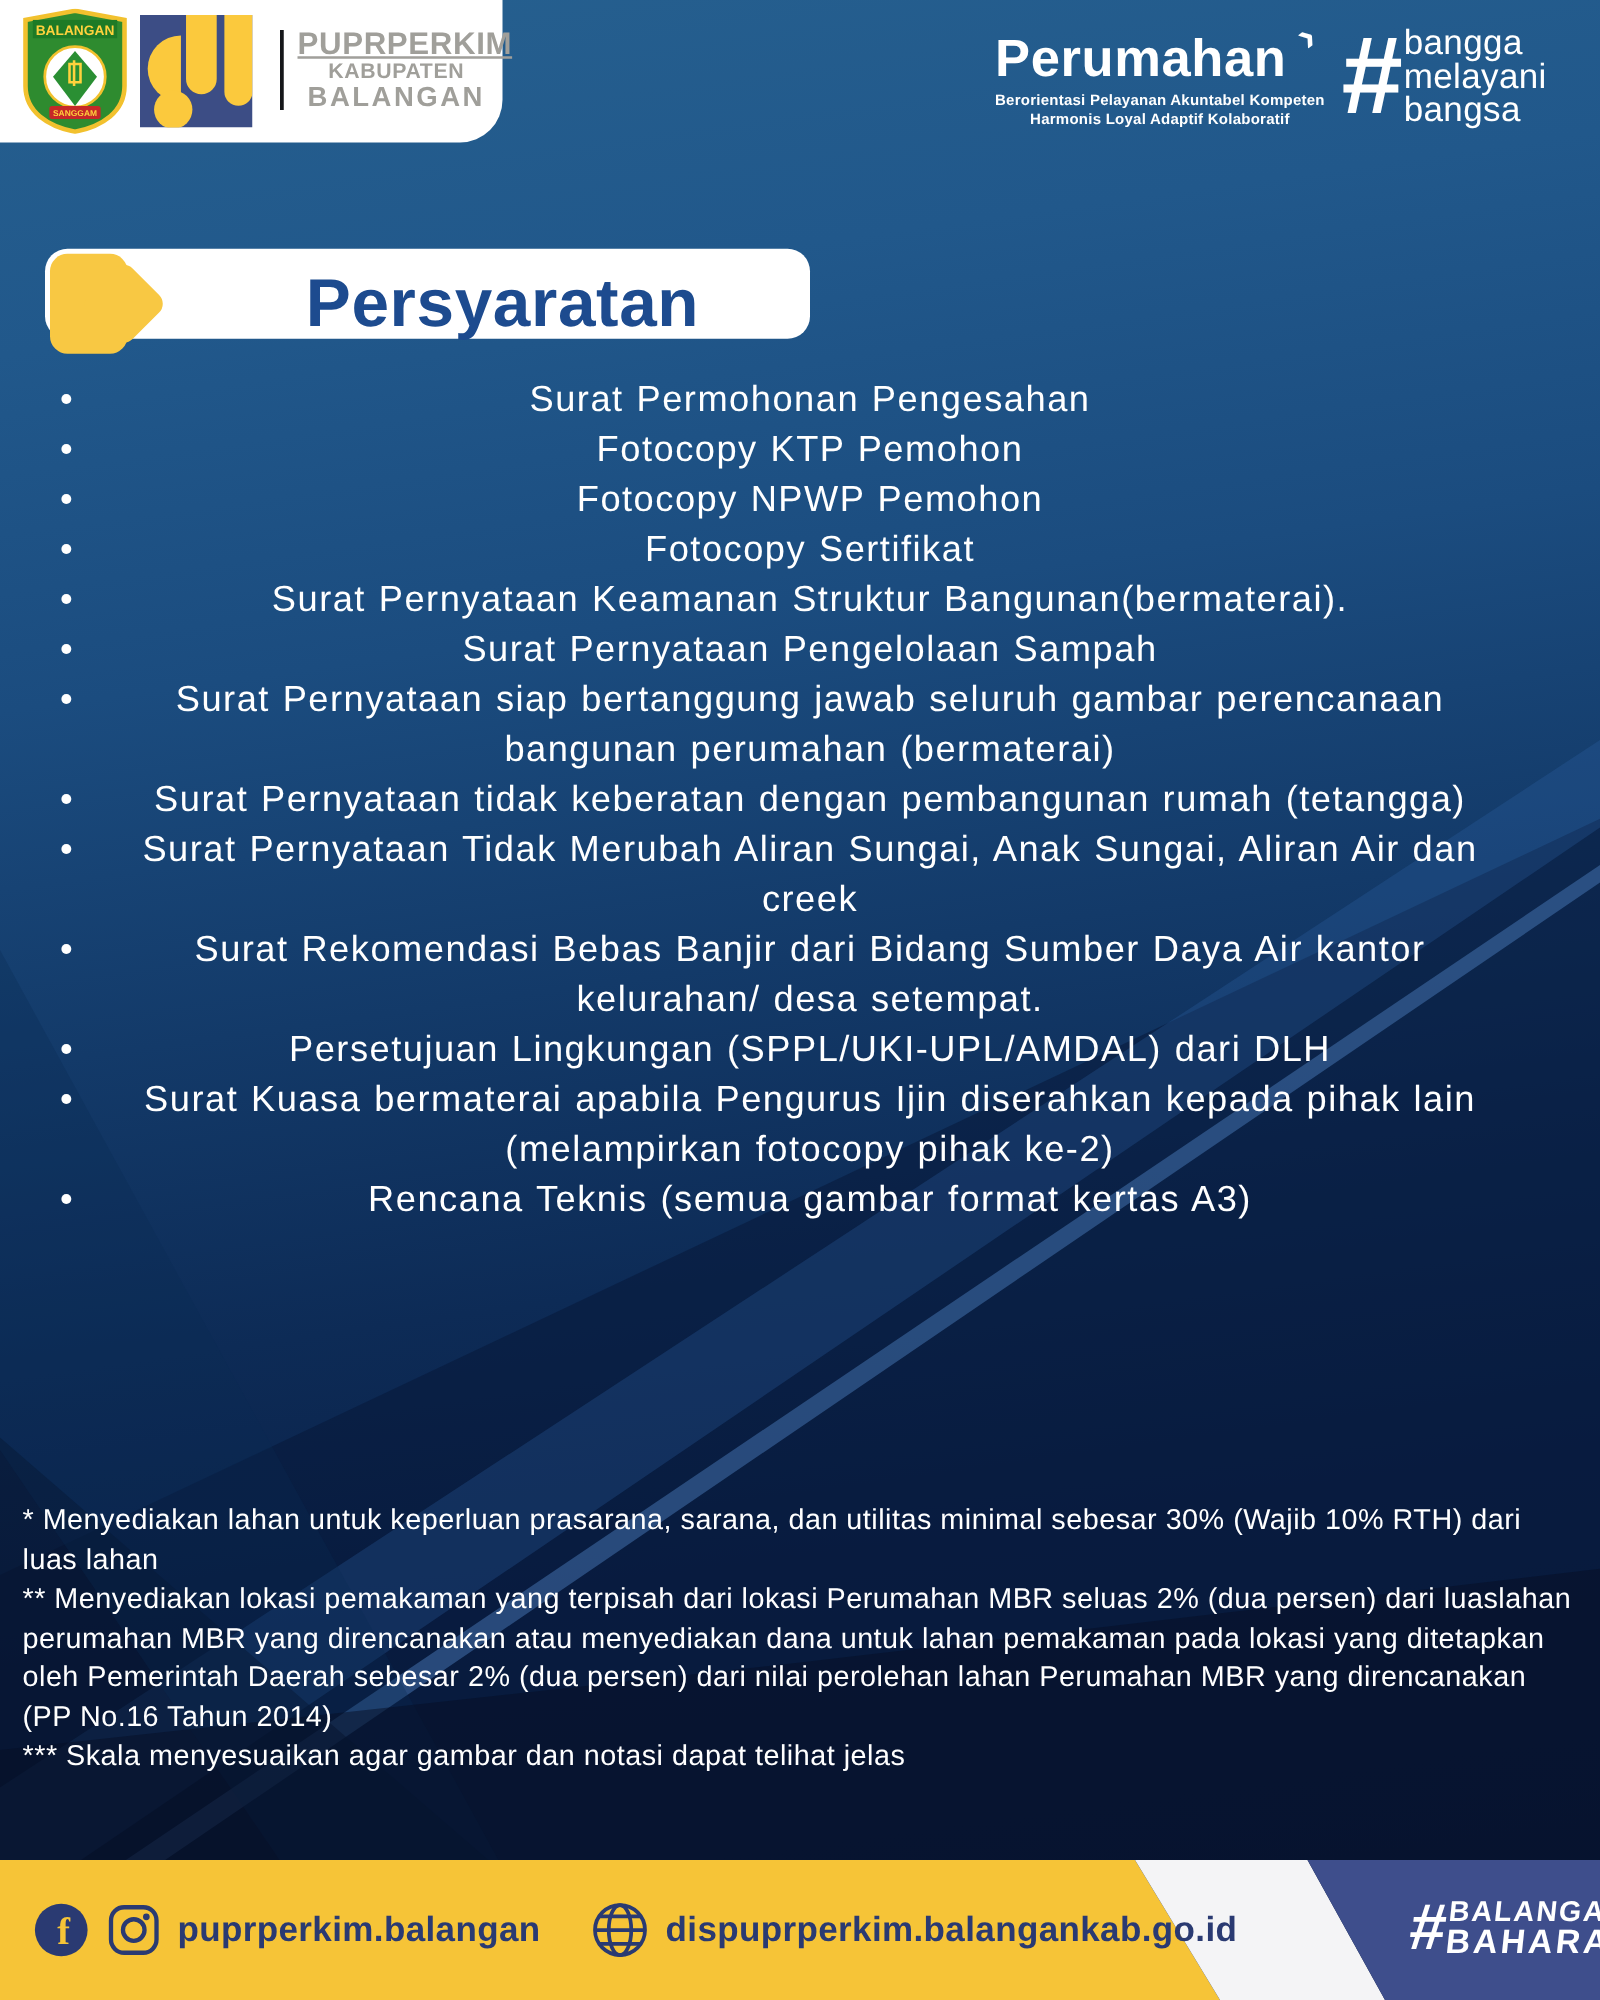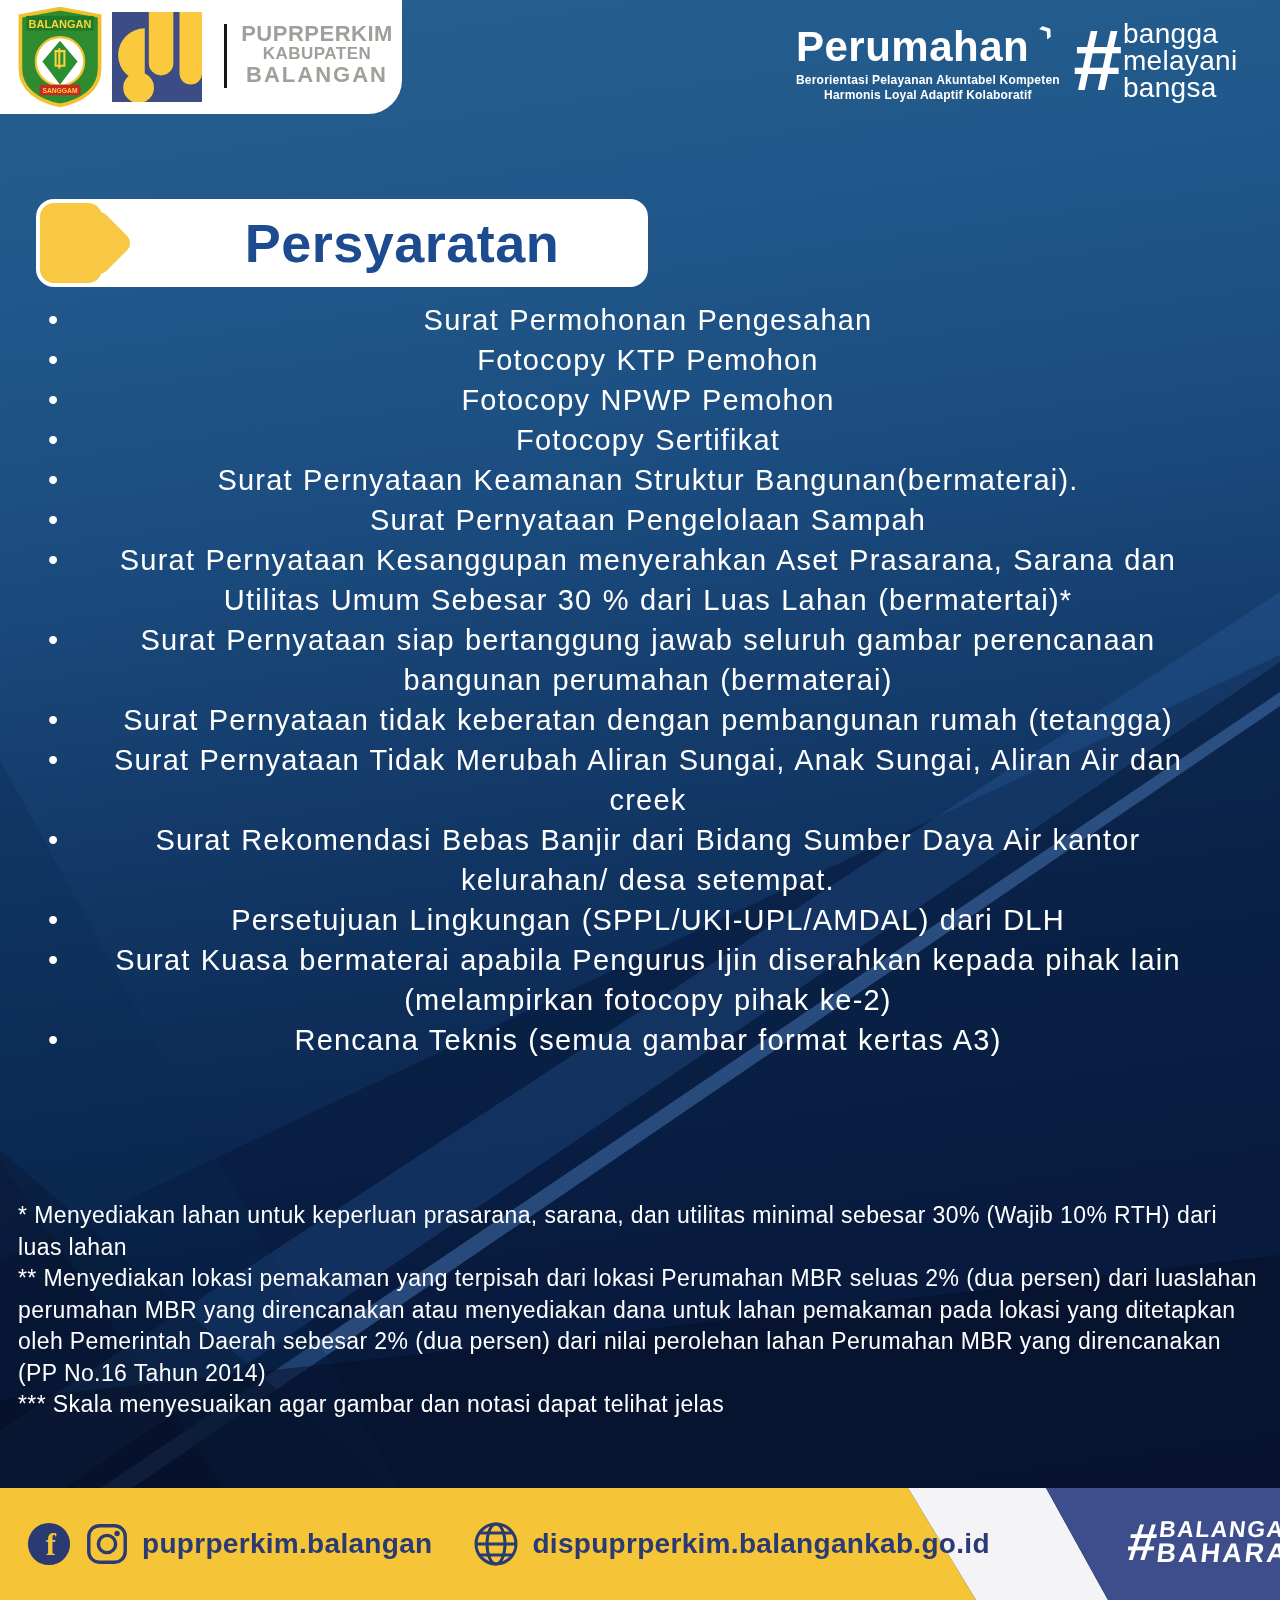--- a/index.html
+++ b/index.html
@@ -9,35 +9,35 @@
     background:linear-gradient(172deg,#26608f 0%,#21588b 16%,#1b4c7f 32%,#133a69 48%,#0d2b56 62%,#0a2047 76%,#081a3b 100%);
   }
   .swooshes{position:absolute;left:0;top:0;width:1280px;height:1600px;pointer-events:none;}
 
   
   .header-card{position:absolute;left:0;top:0;width:402px;height:114px;background:#ffffff;border-radius:0 0 34px 0;}
   .crest{position:absolute;left:16px;top:7px;}
   .pu-logo{position:absolute;left:112px;top:12px;}
   .hdr-divider{position:absolute;left:224px;top:24px;width:3px;height:64px;background:#15161a;}
   .brand{position:absolute;left:238px;top:22px;width:158px;text-align:center;color:#a09f9a;line-height:1.05;}
-  .brand .b1{font-size:22px;font-weight:800;letter-spacing:.5px;}
+  .brand .b1{font-size:25px;font-weight:800;letter-spacing:.5px;text-decoration:underline;}
   .brand .b2{font-size:17px;font-weight:600;letter-spacing:.5px;}
   .brand .b3{font-size:22px;font-weight:800;letter-spacing:2px;}
 
   .berakhlak{position:absolute;left:796px;top:26px;color:#fff;}
   .berakhlak .t{font-size:42px;font-weight:800;letter-spacing:.5px;line-height:1;position:relative;display:inline-block;}
   .berakhlak .chev{position:absolute;right:-22px;top:-14px;font-size:34px;font-weight:800;transform:rotate(-38deg);}
   .berakhlak .s{font-size:12px;font-weight:600;line-height:15px;margin-top:5px;letter-spacing:.2px;text-align:center;}
 
   .bangga{position:absolute;left:1072px;top:20px;color:#fff;display:flex;align-items:center;}
   .bangga .hash{font-size:88px;font-weight:800;font-style:italic;line-height:.85;margin-right:2px;}
   .bangga .col{font-size:28px;font-weight:400;line-height:27px;letter-spacing:.3px;}
 
   
-  .title-banner{position:absolute;left:36px;top:199px;width:612px;height:88px;background:#ffffff;border-radius:18px;}
+  .title-banner{position:absolute;left:36px;top:199px;width:612px;height:72px;background:#ffffff;border-radius:18px;}
   .arrow-body{position:absolute;left:4px;top:4px;width:62px;height:80px;background:#f8c843;border-radius:14px;}
   .arrow-tip{position:absolute;left:38px;top:19px;width:50px;height:50px;background:#f8c843;transform:rotate(45deg);border-radius:10px;}
   .title-text{position:absolute;left:150px;right:30px;top:0;height:88px;display:flex;align-items:center;justify-content:center;
     font-size:54px;font-weight:800;color:#1d4b8f;letter-spacing:.5px;}
 
   
   .req-list{position:absolute;left:40px;top:300px;width:1178px;margin:0;padding:0;list-style:none;
     color:#fff;font-size:29px;line-height:40px;letter-spacing:1.2px;word-spacing:1px;font-weight:400;text-align:center;}
   .req-list li{position:relative;padding-left:38px;margin:0;}
   .req-list li::before{content:"\2022";position:absolute;left:8px;top:0;font-size:29px;}
@@ -123,21 +123,20 @@
   </div>
 
   <ul class="req-list">
 
   <li>Surat Permohonan Pengesahan</li>
       <li>Fotocopy KTP Pemohon</li>
       <li>Fotocopy NPWP Pemohon</li>
       <li>Fotocopy Sertifikat</li>
       <li>Surat Pernyataan Keamanan Struktur Bangunan(bermaterai).</li>
       <li>Surat Pernyataan Pengelolaan Sampah</li>
-      <li>Surat Pernyataan Kesanggupan menyerahkan Aset Prasarana, Sarana dan Utilitas Umum Sebesar 30 % dari Luas Lahan (bermatertai)*</li>
       <li>Surat Pernyataan siap bertanggung jawab seluruh gambar perencanaan bangunan perumahan (bermaterai)</li>
       <li>Surat Pernyataan tidak keberatan dengan pembangunan rumah (tetangga)</li>
       <li>Surat Pernyataan Tidak Merubah Aliran Sungai, Anak Sungai, Aliran Air dan creek</li>
       <li>Surat Rekomendasi Bebas Banjir dari Bidang Sumber Daya Air kantor kelurahan/ desa setempat.</li>
       <li>Persetujuan Lingkungan (SPPL/UKI-UPL/AMDAL) dari DLH</li>
       <li>Surat Kuasa bermaterai apabila Pengurus Ijin diserahkan kepada pihak lain (melampirkan fotocopy pihak ke-2)</li>
       <li>Rencana Teknis (semua gambar format kertas A3)</li>
     </ul>
 
   <div class="notes">

